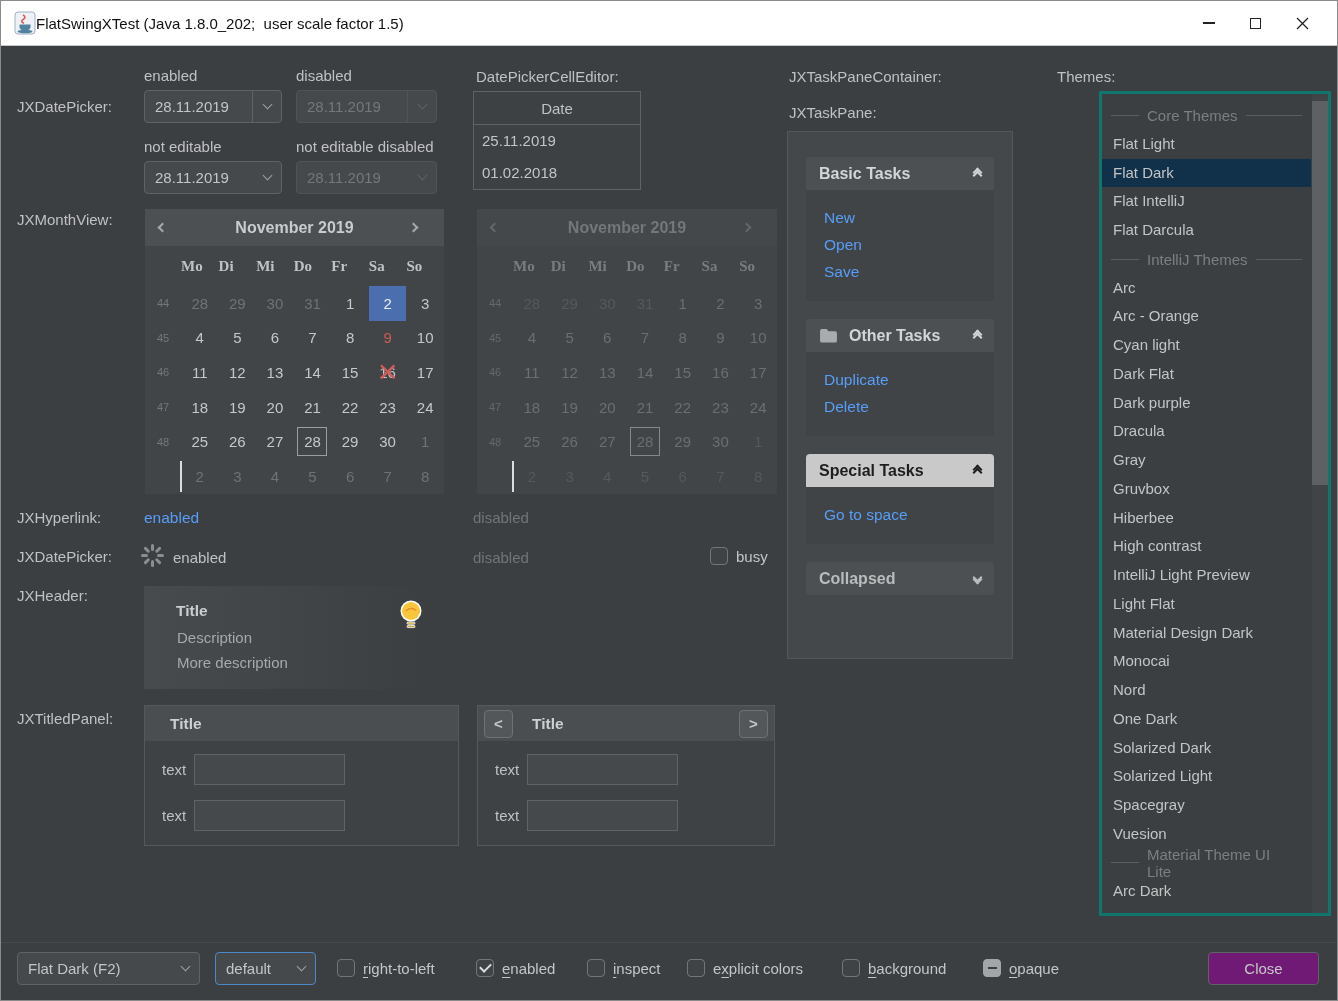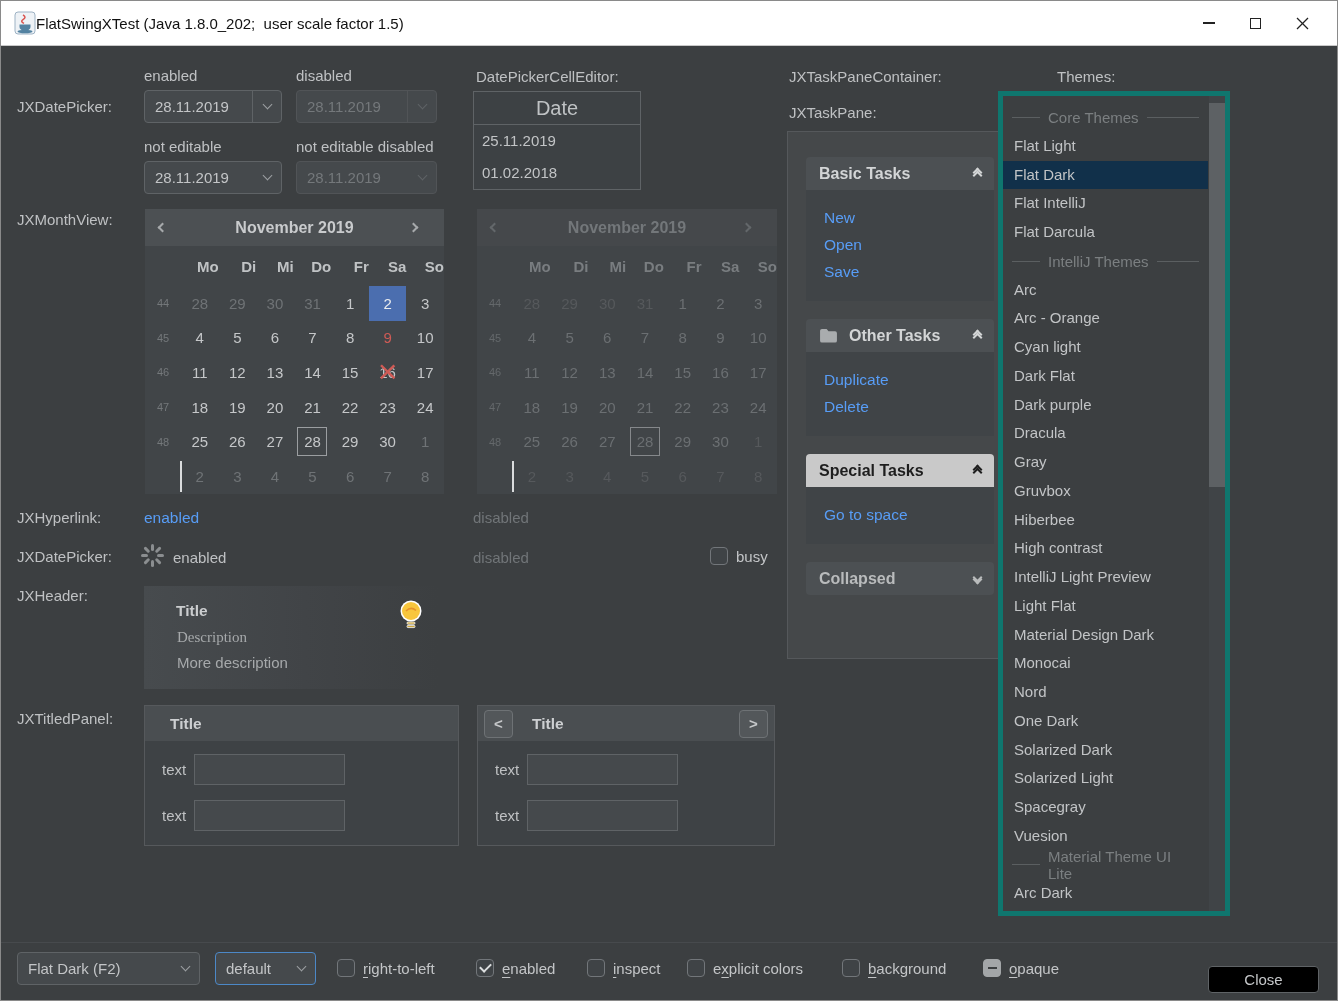--- a/index.html
+++ b/index.html
@@ -34,31 +34,31 @@
   .combo.disabled .combo-arrow .chevron { color:#5f6366; }
   .combo.focused { border-color:#4c88c7; }
 
   .chevron { display:inline-block; width:8px; height:8px;
              border-right:2px solid currentColor; border-bottom:2px solid currentColor; }
   .chevron.left { transform:rotate(135deg); }
   .chevron.right { transform:rotate(-45deg); }
 
   
   .table { position:absolute; left:472px; top:90px; width:168px; border:1px solid #5f6366; background:#3d4144; }
-  .thead { height:33px; line-height:33px; text-align:center; color:#bfc2c4; font-size:20px; border-bottom:1px solid #5f6366; }
+  .thead { height:33px; line-height:33px; text-align:center; color:#bfc2c4; font-size:15px; border-bottom:1px solid #5f6366; }
   .trow { height:32px; line-height:32px; padding-left:8px; color:#c2c4c6; font-size:15px; }
 
   
   .calendar { position:absolute; top:208px; height:285px; background:#414548; }
   .cal-header { height:37px; background:#4c5053; display:flex; align-items:center; padding:0 14px; color:#a6a9ab; }
   .cal-nav { width:20px; display:flex; align-items:center; cursor:pointer; }
   .cal-nav .chevron { width:7px; height:7px; border-width:2px; }
   .cal-title { flex:1; text-align:center; font-weight:bold; font-size:16px; color:#c9cbcd; }
   .cal-grid { display:grid; grid-template-columns:36px repeat(7,1fr); grid-template-rows:40px repeat(6,34.6px); }
-  .wd { font-weight:bold; color:#c0c3c5; font-size:15px; text-align:right; align-self:center; }
+  .wd { font-weight:bold; color:#c0c3c5; font-size:15px; text-align:left; align-self:center;font-family:Liberation Serif, serif; }
   .wknum { color:#74787b; font-size:11px; text-align:center; align-self:center; position:relative; height:100%;
            display:flex; align-items:center; justify-content:center; }
   .wknum.caret::after { content:""; position:absolute; right:-1px; top:2px; bottom:2px; width:2px; background:#dadcdd; }
   .day { position:relative; display:flex; align-items:center; justify-content:center; font-size:15px; color:#c5c7c9;
          height:100%; cursor:pointer; }
   .day.muted { color:#6f7376; }
   .day.selected { background:#4b6eaf; color:#e9ecef; }
   .day.red { color:#cf5b56; }
   .xmark { position:absolute; left:50%; top:50%; transform:translate(-50%,-54%); font-size:34px; line-height:1;
            color:#cf5b56; pointer-events:none; font-weight:400; }
@@ -93,21 +93,21 @@
   .cb.checked::after { content:""; width:9px; height:5px; border-left:2px solid #dcdedf; border-bottom:2px solid #dcdedf;
                        transform:rotate(-45deg); margin-top:-3px; }
   .cb.indeterminate { background:#a3a6a8; border-color:#a3a6a8; }
   .cb.indeterminate::after { content:""; width:9px; height:2.5px; background:#3c3f41; }
   .cbrow { position:absolute; display:flex; align-items:center; gap:8px; color:#c3c5c7; font-size:15px; cursor:pointer; }
 
   
   .jxheader { position:absolute; left:143px; top:585px; width:294px; height:103px;
               background:linear-gradient(90deg,#474b4e 0%,#414447 55%,#3c3f41 100%); }
   .jxh-title { position:absolute; left:32px; top:16px; font-weight:bold; font-size:15.5px; color:#cbcdcf; }
-  .jxh-desc  { position:absolute; left:33px; top:43px; font-size:15px; color:#a6a9ab;font-family:Liberation Serif, serif; }
+  .jxh-desc  { position:absolute; left:33px; top:43px; font-size:15px; color:#a6a9ab; }
   .jxh-more  { position:absolute; left:33px; top:68px; font-size:15px; color:#a6a9ab; }
   .bulb { position:absolute; left:396px; top:597px; }
 
   
   .tpanel { position:absolute; border:1px solid #56595c; background:#3e4245; }
   .tpanel-header { height:35px; background:#4a4e51; display:flex; align-items:center; padding:0 6px;
                    font-weight:bold; font-size:15.5px; color:#cdcfd1; }
   .tpanel-title { margin-left:19px; }
   .nav-btn { width:29px; height:28px; background:#53575a; border:1px solid #6e7275; border-radius:4px;
              color:#c6c8ca; font-size:15px; display:flex; align-items:center; justify-content:center; cursor:pointer; }
@@ -129,35 +129,35 @@
   .dchev { margin-left:auto; display:flex; flex-direction:column; align-items:center; }
   .dchev .chevron { width:7px; height:7px; border-width:2px; }
   .dchev.up .chevron { transform:rotate(225deg); }
   .dchev.up .chevron + .chevron { margin-top:-4px; }
   .dchev.down .chevron { transform:rotate(45deg); }
   .dchev.down .chevron + .chevron { margin-top:-9px; }
   .pane-body { background:#404447; padding:14px 18px 16px; }
   .task-link { display:block; color:#589df6; font-size:15.5px; line-height:27px; cursor:pointer; text-decoration:none; }
 
   
-  .themelist-box { position:absolute; left:997px; top:90px; width:232px; height:825px; border:5px solid #0f766e;
+  .themelist-box { position:absolute; left:1098px; top:90px; width:232px; height:825px; border:3px solid #0f766e;
                    background:#3c3f41; overflow:hidden; }
   #themelist { position:absolute; left:0; top:7px; right:17px; }
   .theme-row { height:28.75px; line-height:28.75px; padding-left:11px; font-size:15px; color:#c2c4c6;
                white-space:nowrap; cursor:pointer; }
   .theme-row.selected { background:#11304a; }
   .sep-row { height:28.75px; display:flex; align-items:center; gap:8px; padding:0 9px; color:#7b7f81; font-size:15px; }
   .sep-row .line { flex:1; height:1px; background:#5b5f61; }
   .sep-row .line.first { flex:0 0 auto; }
   .scroll-track { position:absolute; right:0; top:0; width:16px; height:100%; background:#404447; }
   .scroll-thumb { position:absolute; right:0; top:7px; width:16px; height:384px; background:#5d6164; cursor:pointer; }
 
   
   .bottombar { position:absolute; left:0; top:941px; width:1338px; height:60px; border-top:1px solid #474a4d; }
-  .btn-close { position:absolute; left:1207px; top:23px; width:111px; height:27px; background:#000000;
+  .btn-close { position:absolute; left:1207px; top:9px; width:111px; height:33px; background:#701a75;
                border:1px solid #5f6366; border-radius:4px; color:#c6c8ca; font-size:15px;
                display:flex; align-items:center; justify-content:center; cursor:pointer; }
 </style>
 </head>
 <body>
 
 <div id="app">
 
   <div class="titlebar">
     <span class="app-icon">

